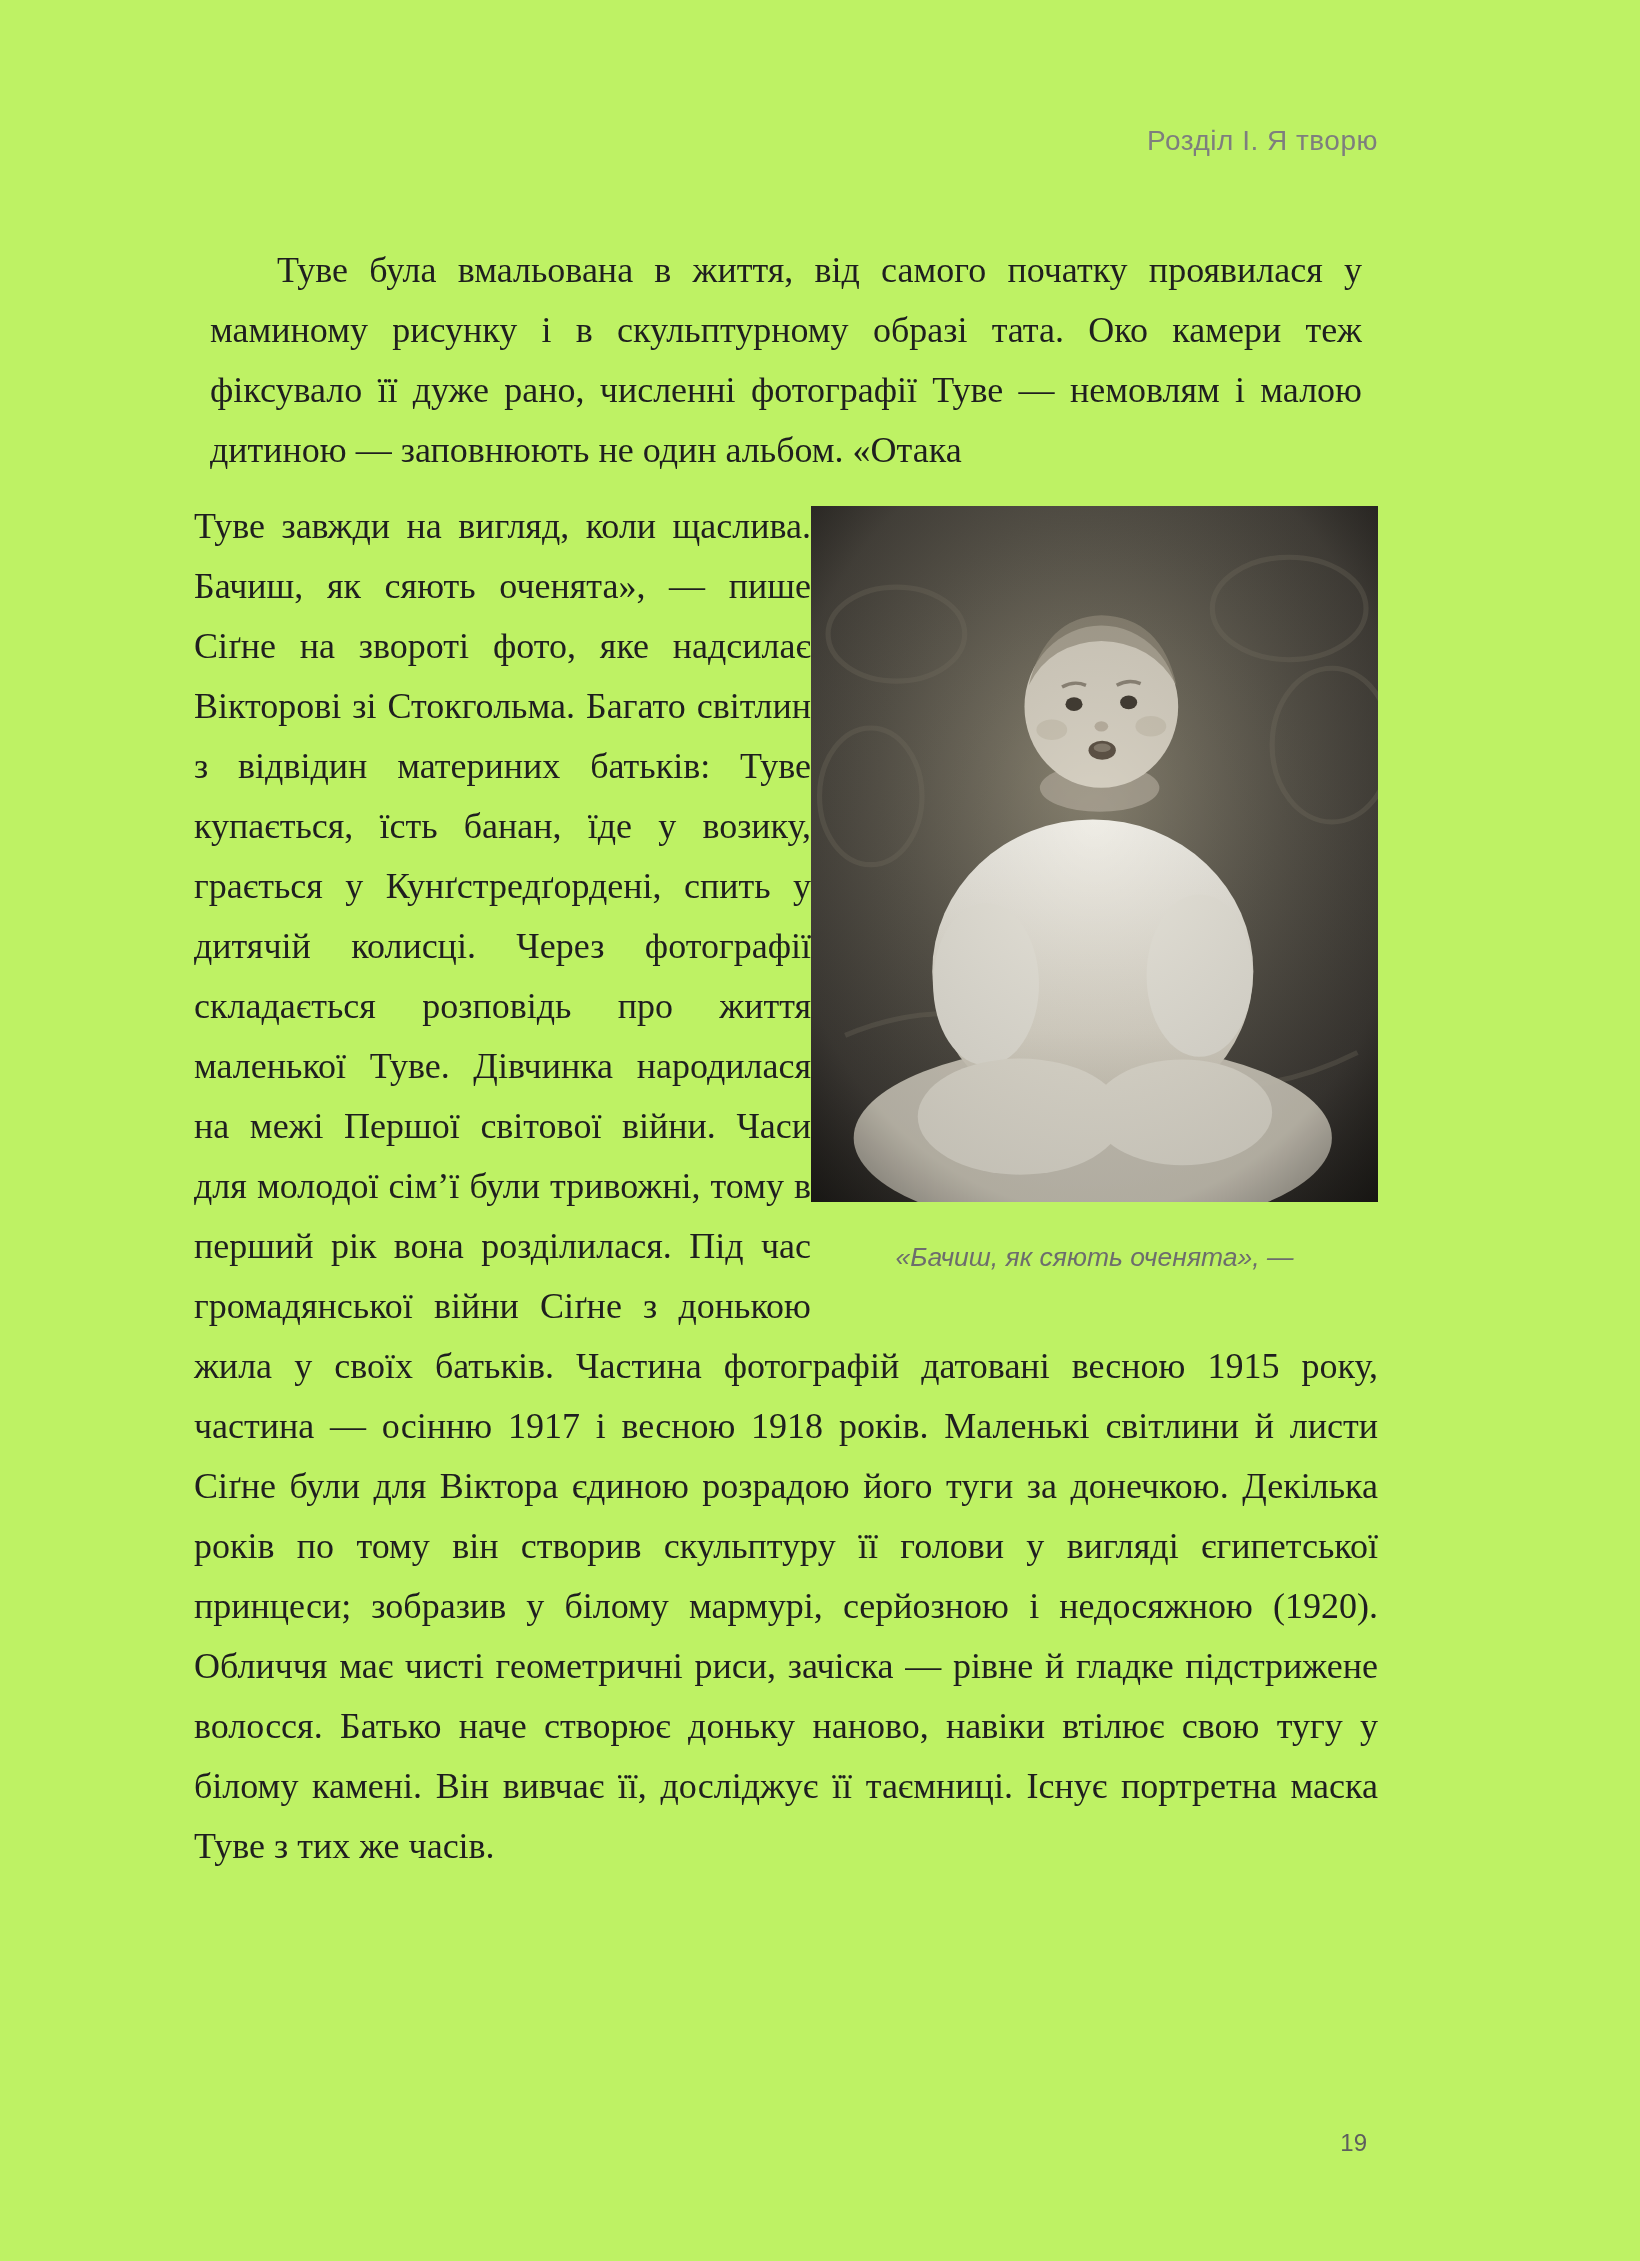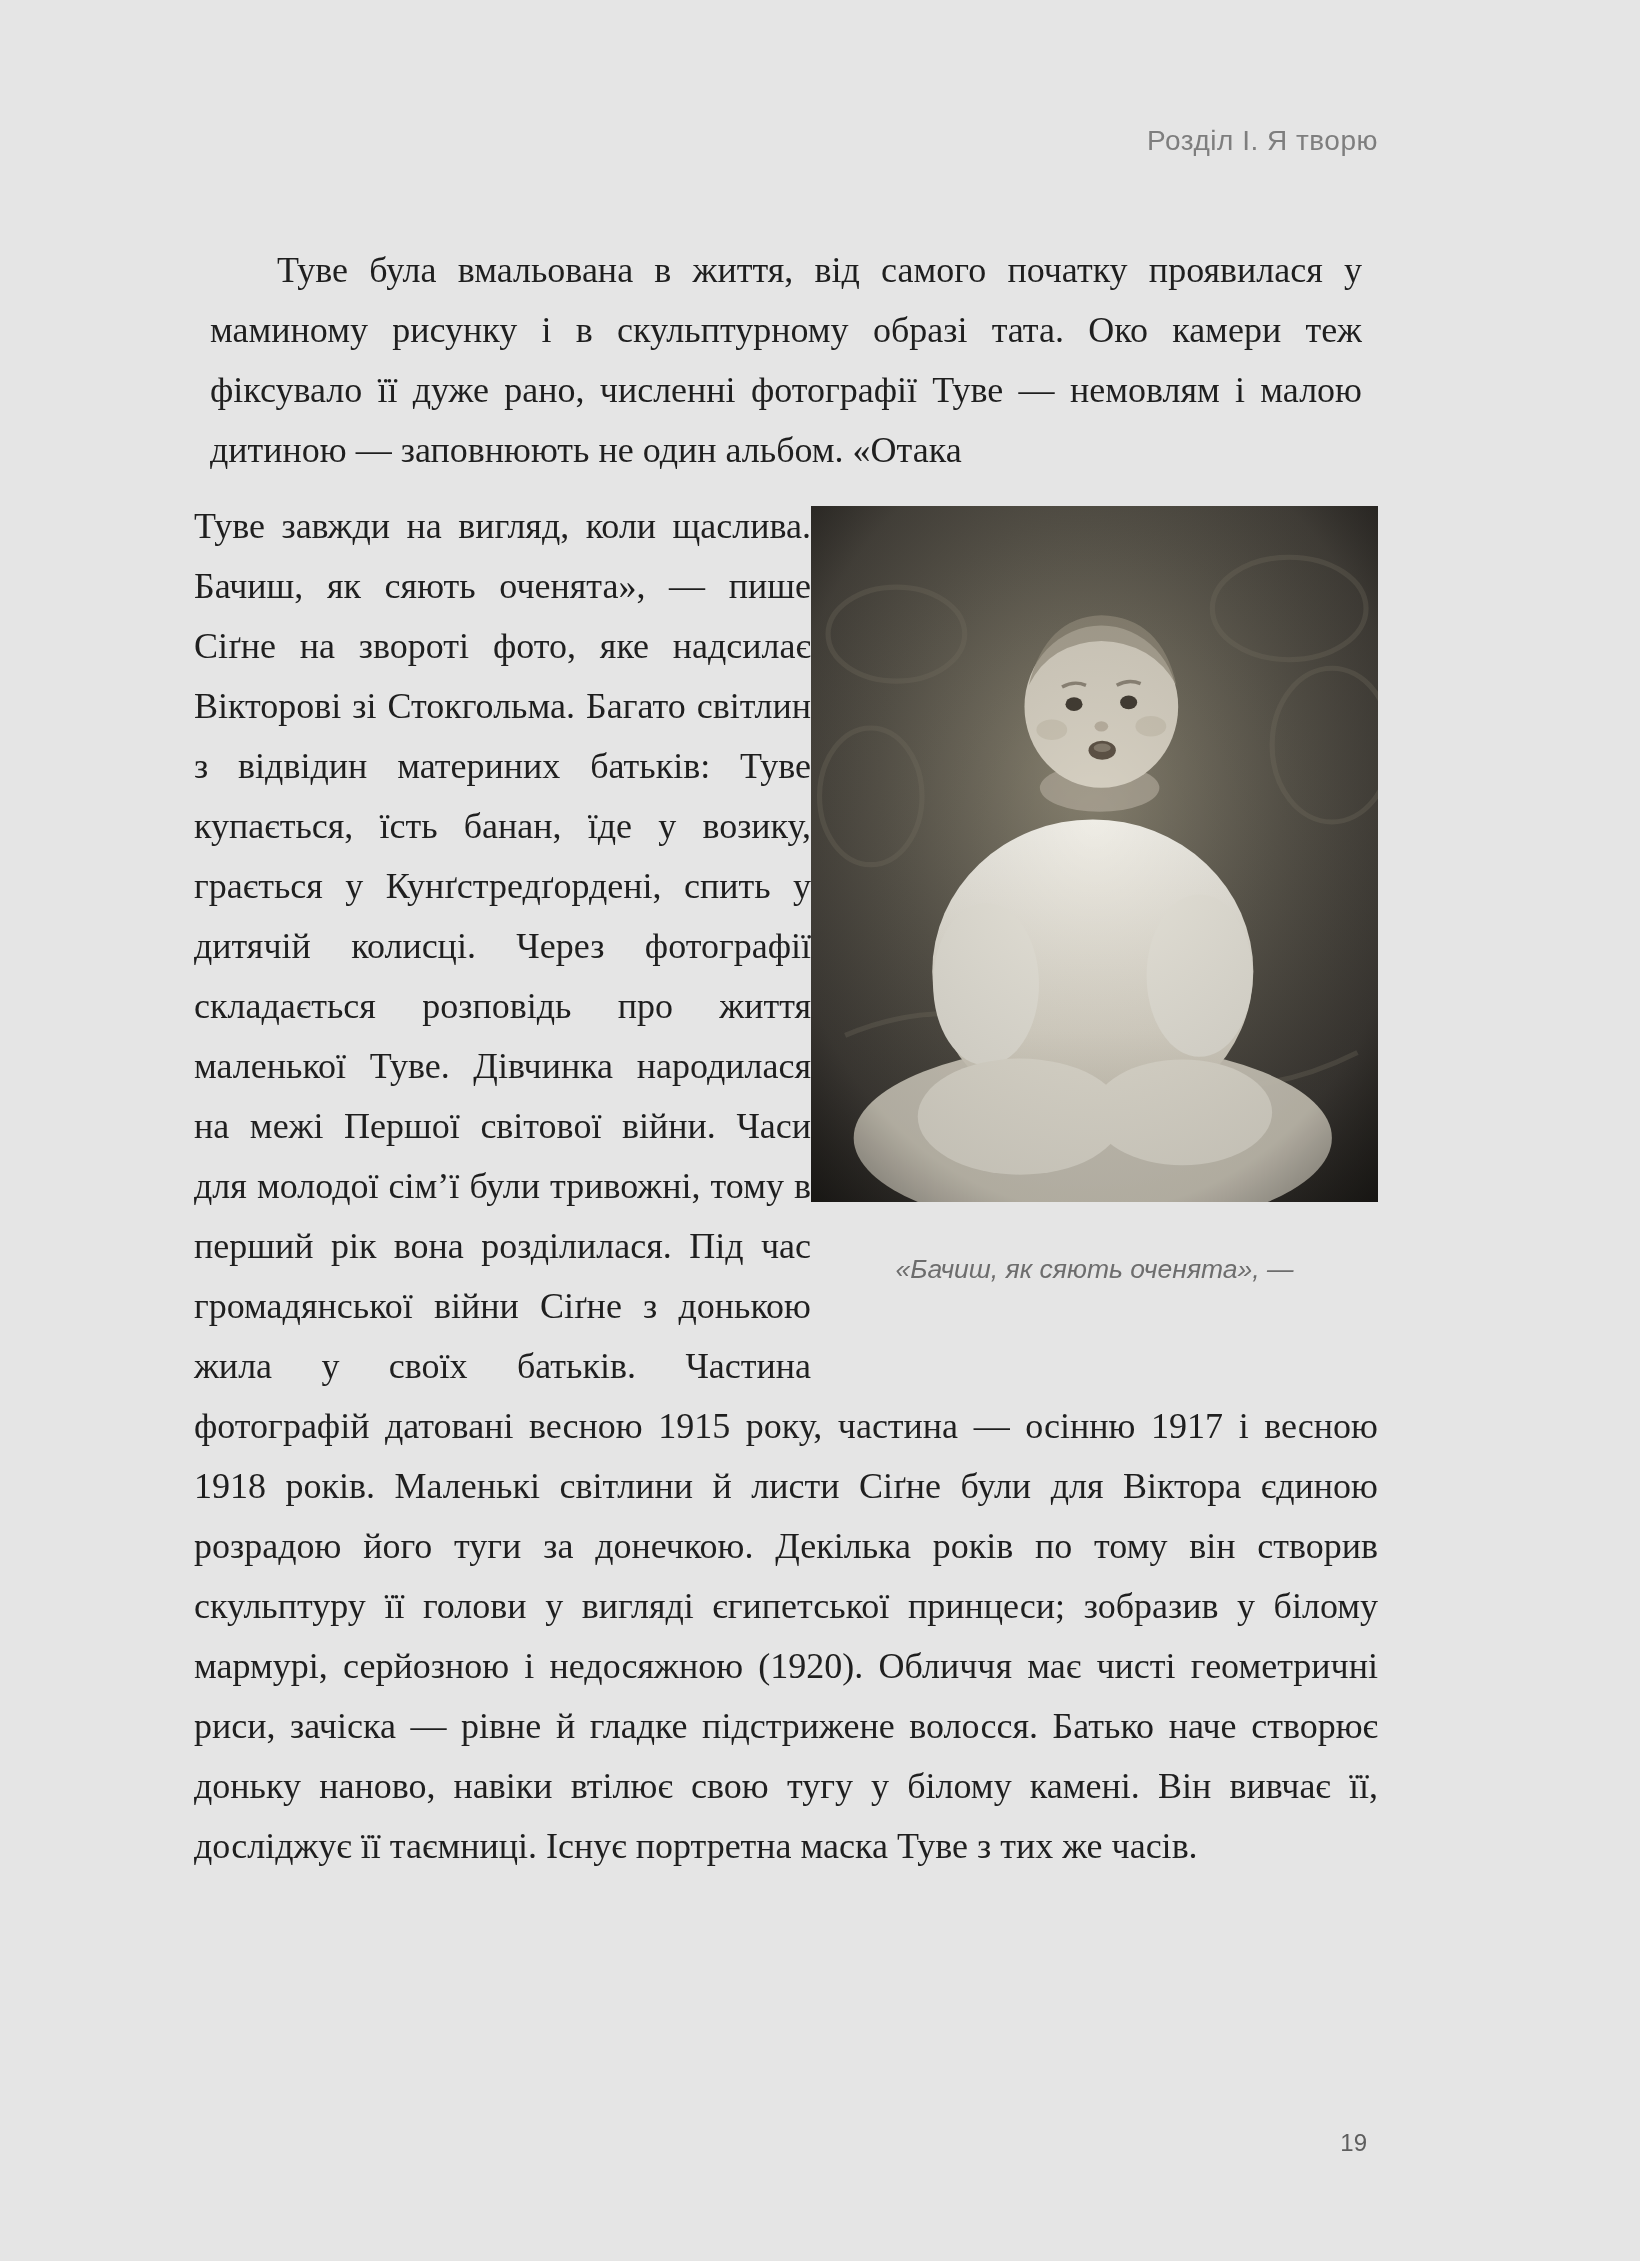--- a/index.html
+++ b/index.html
@@ -4,21 +4,21 @@
 <style>
   html, body {
     margin: 0;
     padding: 0;
     background: #ffffff;
   }
   .page {
     position: relative;
     width: 1640px;
     height: 2261px;
-    background: #e5e5e5;
+    background: #bef264;
     font-family: "Liberation Serif", serif;
     overflow: hidden;
   }
   .running-head {
     position: absolute;
     top: 125px;
     right: 262px;
     font-family: "Liberation Sans", sans-serif;
     font-size: 28px;
     letter-spacing: 0.5px;
@@ -48,21 +48,21 @@
     height: 696px;
     display: block;
     line-height: 0;
   }
   .photo-frame svg {
     display: block;
     width: 100%;
     height: 100%;
   }
   .caption {
-    margin-top: 46px;
+    margin-top: 34px;
     font-family: "Liberation Sans", sans-serif;
     font-style: italic;
     font-size: 26.5px;
     line-height: 42px;
     color: #6d6d6d;
     text-align: center;
     text-indent: 0;
   }
   .caption span { display: block; }
   .page-number {

